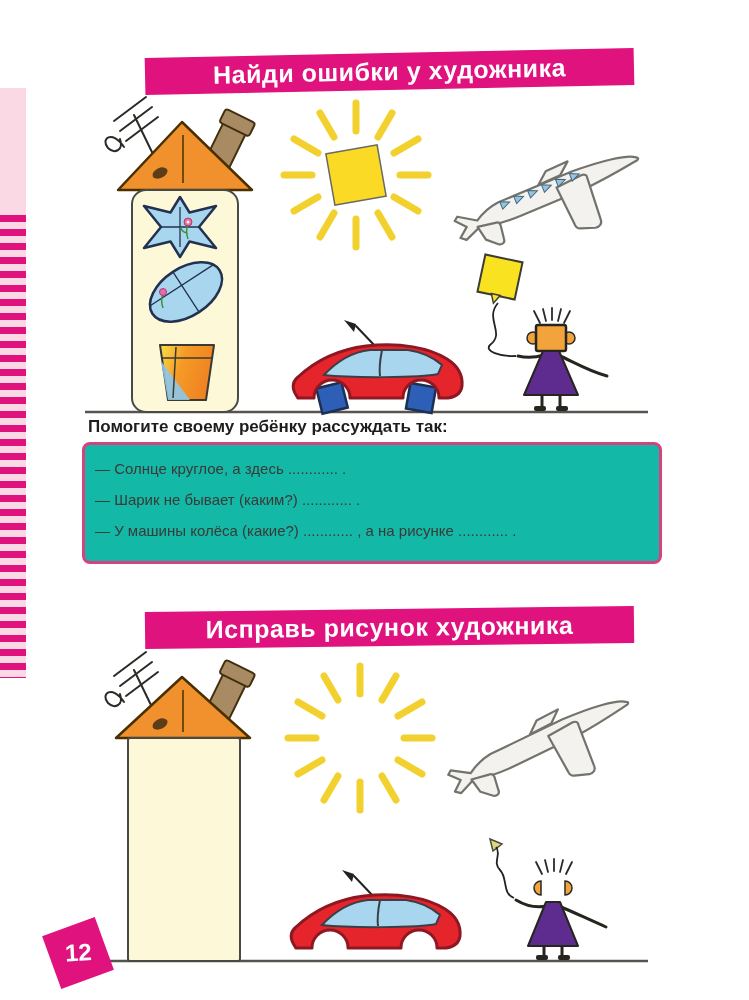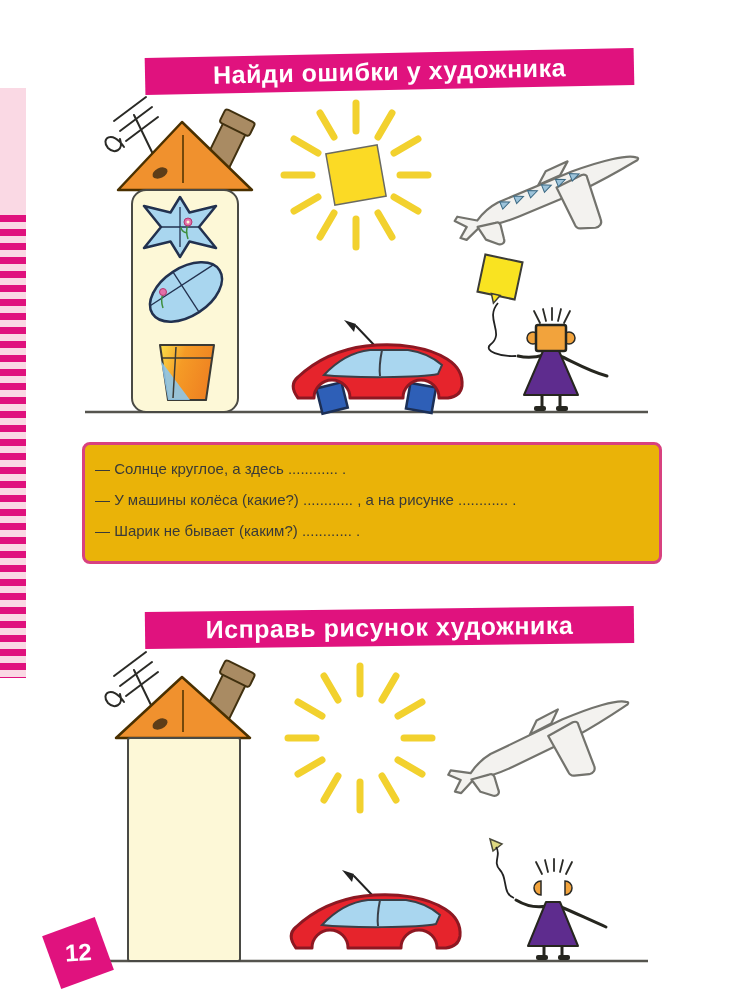--- a/index.html
+++ b/index.html
@@ -21,21 +21,21 @@
         color:#fff;font-weight:bold;font-size:25px;letter-spacing:.5px;
         display:flex;align-items:center;justify-content:center;}
   .banner1{top:53px;transform:rotate(-1.2deg);}
   .banner2{top:609px;transform:rotate(-0.7deg);}
   .illu{position:absolute;left:60px;width:600px;height:330px;}
   .illu1{top:95px;}
   .illu2{top:650px;}
   .help-heading{position:absolute;left:88px;top:417px;font-size:17px;font-weight:bold;
         color:var(--text-dark);}
   .hint-box{position:absolute;left:82px;top:442px;width:580px;height:122px;box-sizing:border-box;
-        border:3px solid var(--box-border);border-radius:8px;padding:8px 0 0 10px;background:#eab308;}
+        border:3px solid var(--box-border);border-radius:8px;padding:8px 0 0 10px;background:#14b8a6;}
   .hint-line{font-size:15px;color:#3a3a38;line-height:31px;white-space:nowrap;}
   .page-num{position:absolute;left:50px;top:925px;width:56px;height:56px;background:var(--accent);
         transform:rotate(-20deg);display:flex;align-items:center;justify-content:center;z-index:5;}
   .page-num span{transform:rotate(17deg);color:#fff;font-weight:bold;font-size:24px;}
   svg{overflow:hidden;}
 </style>
 </head>
 <body>
 
 <div class="page">
@@ -173,24 +173,25 @@
       <path d="M484,260 C474,263 466,263 458,261" stroke="#26261f" stroke-width="3" fill="none" stroke-linecap="round"></path>
       <path d="M498,260 C512,266 528,276 547,281" stroke="#26261f" stroke-width="3" fill="none" stroke-linecap="round"></path>
       <polygon points="483,256 499,256 518,300 464,300" style="fill:var(--dress-purple)" stroke="#26261f" stroke-width="2" stroke-linejoin="round"></polygon>
       <line x1="482" y1="300" x2="482" y2="311" stroke="#26261f" stroke-width="3"></line>
       <line x1="500" y1="300" x2="500" y2="311" stroke="#26261f" stroke-width="3"></line>
       <rect x="474" y="311" width="12" height="5" rx="2" fill="#26261f"></rect>
       <rect x="496" y="311" width="12" height="5" rx="2" fill="#26261f"></rect>
     </g>
   </svg>
 
+  <div class="help-heading">Помогите своему ребёнку рассуждать так:</div>
   <div class="hint-box">
     <div class="hint-line">— Солнце круглое, а здесь  ............ .</div>
+    <div class="hint-line">— Шарик не бывает (каким?)  ............ .</div>
     <div class="hint-line">— У машины колёса (какие?) ............ , а на рисунке  ............ .</div>
-    <div class="hint-line">— Шарик не бывает (каким?)  ............ .</div>
   </div>
 
   <div class="banner banner2">
     <span>Исправь рисунок художника</span>
   </div>
 
   <svg class="illu illu2" viewBox="0 0 600 330">
     <line x1="6" y1="311" x2="588" y2="311" stroke="#55544e" stroke-width="2.5"></line>
 
     <g>

